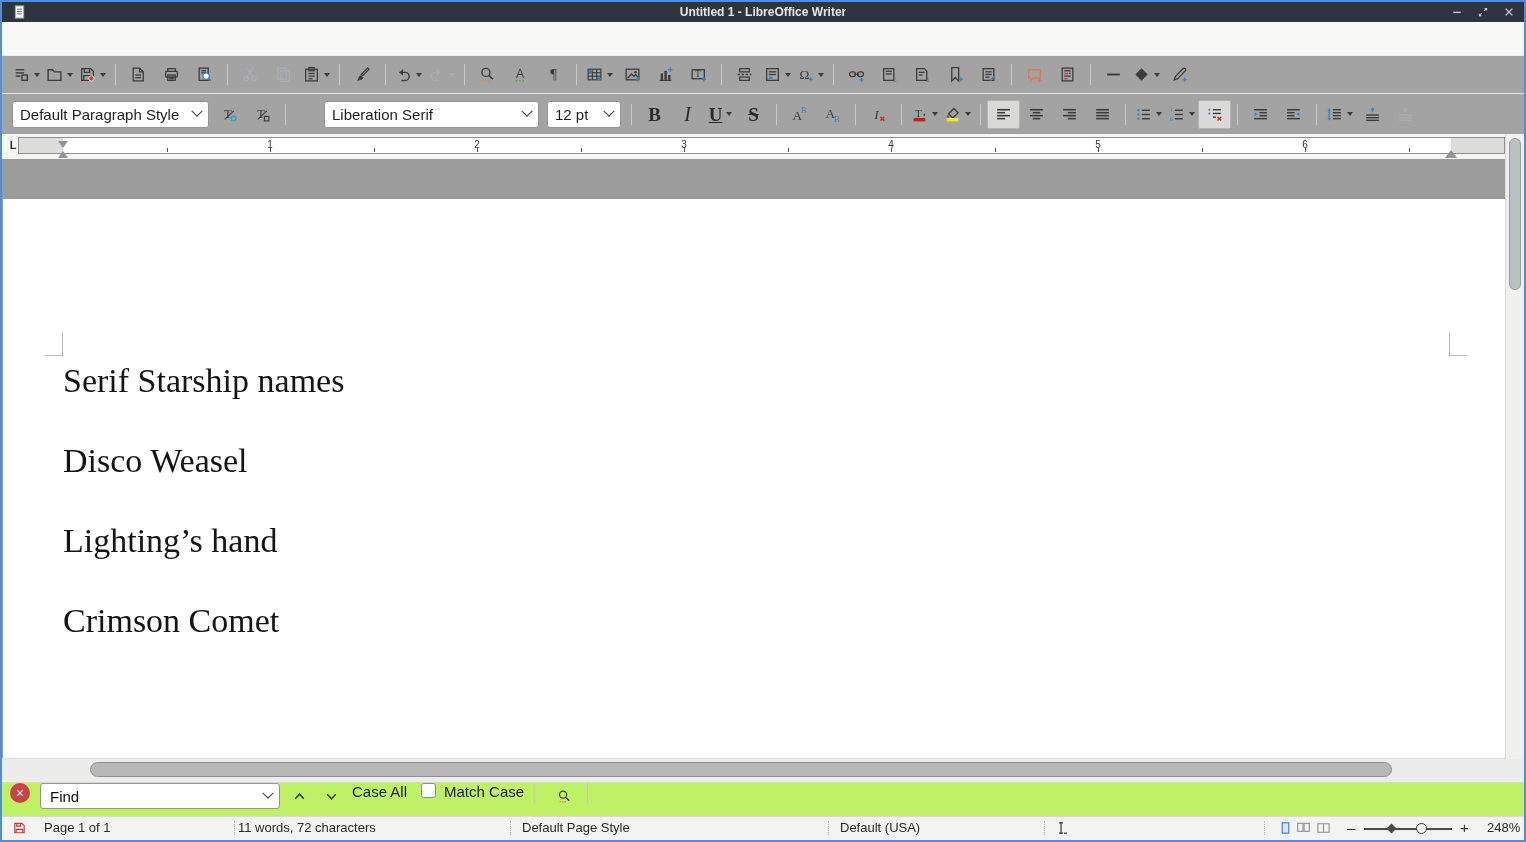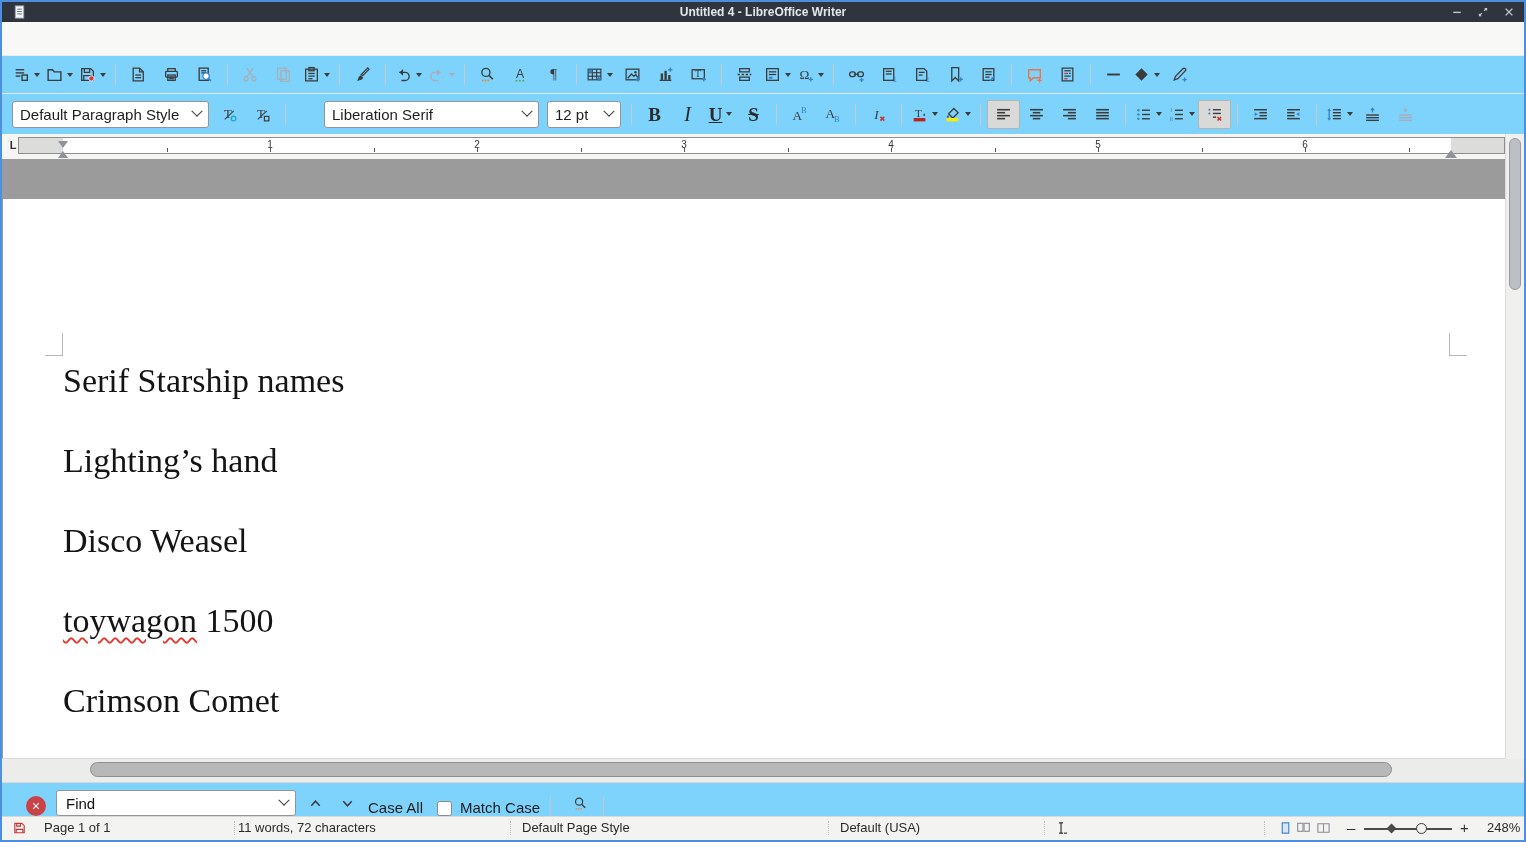--- a/index.html
+++ b/index.html
@@ -9,21 +9,21 @@
   .titlebar{height:20px;background:#2f343f;position:relative;display:flex;align-items:center;flex:0 0 auto;}
   .titlebar .app-icon{position:absolute;left:10px;top:2px;width:15px;height:16px;}
   .titlebar .title{position:absolute;left:0;right:0;text-align:center;color:#e3e7ec;font-size:12px;font-weight:bold;}
   .win-controls{position:absolute;right:6px;top:0;height:20px;display:flex;align-items:center;gap:8px;}
   .win-btn{width:18px;height:18px;display:flex;align-items:center;justify-content:center;color:#c7ccd4;}
   .win-btn svg{width:12px;height:12px;}
   
   .menubar{height:33px;display:flex;align-items:center;padding-left:4px;background:#f8f8f7;flex:0 0 auto;}
   .menu-item{padding:0 11px;font-size:15px;color:#1c1c1c;line-height:33px;cursor:default;}
   
-  .toolbar{display:flex;align-items:center;background:#7dd3fc;flex:0 0 auto;}
+  .toolbar{display:flex;align-items:center;background:#a3a3a3;flex:0 0 auto;}
   .tb1{height:37px;padding-left:8px;border-top:1px solid #ececea;}
   .tb2{height:40px;padding-left:6px;border-top:1px solid #e6e6e4;}
   .tbtn{display:flex;align-items:center;justify-content:center;height:27px;min-width:27px;padding:0 2px;
     border:1px solid transparent;border-radius:2px;color:#3b3b3b;}
   .tbtn.pressed{background:#d9d9d8;border-color:#b4b4b2;}
   .disabled{color:#a9aeb5;}
   .ic{width:17px;height:17px;color:inherit;display:block;}
   .dd{width:0;height:0;border-left:3.5px solid transparent;border-right:3.5px solid transparent;border-top:4px solid #3c3c3c;margin-left:4px;}
   .disabled .dd{border-top-color:#a9aeb5;}
   .tsep{width:1px;height:21px;background:#c9c9c7;margin:0 6px;flex:0 0 auto;}
@@ -58,21 +58,21 @@
     text-decoration-thickness:1.5px;text-underline-offset:5px;}
   .corner{position:absolute;width:17px;height:22px;}
   .corner-tl{left:42px;top:134px;border-right:1px solid #b8b8b8;border-bottom:1px solid #b8b8b8;}
   .corner-tr{left:1446px;top:134px;border-left:1px solid #b8b8b8;border-bottom:1px solid #b8b8b8;}
   
   .vscroll{position:absolute;top:0;right:0;bottom:23px;width:19px;background:#f0f0ef;border-left:1px solid #dcdcda;box-sizing:border-box;}
   .vthumb{position:absolute;left:3px;top:4px;width:12px;height:152px;background:#bcbfc3;border:1px solid #989b9f;border-radius:7px;box-sizing:border-box;}
   .hscroll{height:23px;background:#ececeb;border-top:1px solid #d9d9d7;position:relative;flex:0 0 auto;}
   .hthumb{position:absolute;left:88px;width:1302px;top:3px;height:15px;background:#b8b8b8;border:1px solid #8f8f8f;border-radius:8px;box-sizing:border-box;}
   
-  .findbar{height:33px;background:#7dd3fc;border-top:1px solid #d8d8d6;display:flex;align-items:flex-end;padding-left:24px;flex:0 0 auto;}
+  .findbar{height:33px;background:#bef264;border-top:1px solid #d8d8d6;display:flex;align-items:flex-start;padding-left:8px;flex:0 0 auto;}
   .find-close{width:20px;height:20px;border-radius:50%;background:#cb4246;display:flex;align-items:center;justify-content:center;margin-right:10px;}
   .find-close svg{width:10px;height:10px;color:#fff;}
   .find-combo{width:240px;height:26px;margin:0;}
   .find-input{border:none;outline:none;flex:1;font-size:15px;color:#111;background:transparent;font-family:"Liberation Sans",sans-serif;}
   .fbtn{width:26px;height:26px;display:flex;align-items:center;justify-content:center;color:#3b3b3b;margin-left:6px;}
   .fbtn svg{width:15px;height:15px;}
   .flabel{font-size:15px;color:#1d1d1d;margin-left:8px;}
   .fcheck{width:15px;height:15px;border:1px solid #8a8a8a;background:#fff;border-radius:2.5px;margin-left:14px;box-sizing:border-box;}
   .fsep{width:1px;height:20px;background:#c6c6c4;margin:0 10px;}
   
@@ -491,21 +491,21 @@
 </svg>
 
 <div class="window">
 
   <div class="titlebar">
     <span class="app-icon">
         <svg class="ic" style="width:15px;height:16px">
           <use href="#i-writer-doc"></use>
         </svg>
       </span>
-    <span class="title">Untitled 4 - LibreOffice Writer</span>
+    <span class="title">Untitled 1 - LibreOffice Writer</span>
     <div class="win-controls">
 
     <span class="win-btn">
           <span class="icon-slot">
             <svg class="ic">
               <use href="#i-win-min"></use>
             </svg>
           </span>
         </span>
         <span class="win-btn">
@@ -995,23 +995,22 @@
           <span class="rtick" style="left: 1389.5px;"></span>
         </div>
     </div>
 
     <div class="docarea">
       <div class="page">
         <span class="corner corner-tl"></span>
         <span class="corner corner-tr"></span>
         <div class="page-text" id="page-text">
             <p>Serif Starship names</p>
+            <p>Disco Weasel</p>
             <p>Lighting’s hand</p>
-            <p>Disco Weasel</p>
-            <p><span class="squiggle">toywagon</span> 1500</p>
             <p>Crimson Comet</p>
           </div>
       </div>
     </div>
 
     <div class="hscroll">
       <div class="hthumb"></div>
     </div>
 
     <div class="vscroll">

